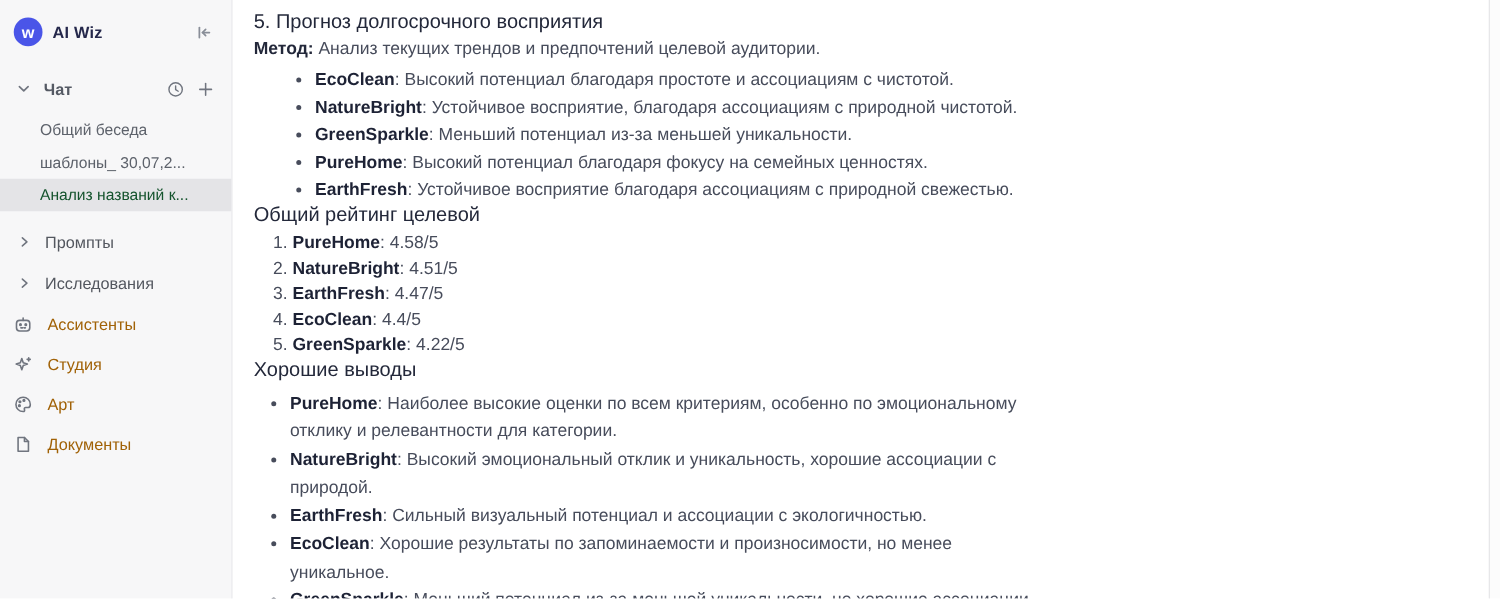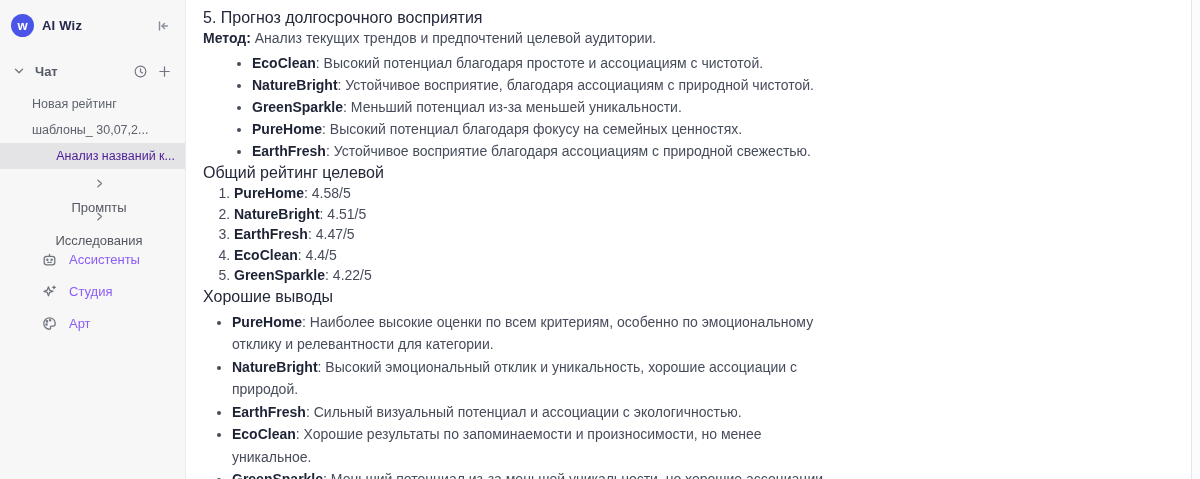--- a/index.html
+++ b/index.html
@@ -27,24 +27,24 @@
   .icon svg { display:block; }
   .collapse { cursor:pointer; color:#898e98; }
   .chat-head { display:flex; align-items:center; gap:9px; padding:0 13px 0 12px; height:24px; margin-bottom:8px; cursor:pointer; }
   .chat-head .lbl { flex:0 0 auto; color:#555a64;font-weight:bold; }
   .chat-head .spacer { flex:1; }
   .chat-list { margin-bottom:8px; }
   .chat-item {
     height:26px; line-height:26px; padding-left:32px; padding-right:10px;
     font-size:12.5px; color:#5d626b; white-space:nowrap; overflow:hidden; cursor:pointer;
   }
-  .chat-item.selected { background:#e4e4e7; color:#4c1d95;text-align:right; }
+  .chat-item.selected { background:#e4e4e7; color:#14532d; }
   .sb-row { display:flex; align-items:center; cursor:pointer; }
-  .sb-section { gap:10px; height:33px; padding-left:13px; color:#53575f;flex-direction:column; }
-  .sb-tool { gap:11px; height:32px; padding-left:10px; color:#8b5cf6;margin-left:31px; }
+  .sb-section { gap:10px; height:33px; padding-left:13px; color:#53575f; }
+  .sb-tool { gap:11px; height:32px; padding-left:10px; color:#a16207; }
   .sb-tool .icon { width:17px; }
   
   .content {
     flex:1; height:100%; padding:7px 26px 0 17px;
     color:#474c5b; font-size:14px; overflow:hidden;
   }
   .content h2 { font-size:16px; font-weight:400; color:#23283a; margin:0; line-height:21px; }
   .h-first { margin-bottom:12px; }
   .h-mid   { margin-top:13px; margin-bottom:13px; }
   .method  { margin:0; line-height:20px; }
@@ -99,21 +99,21 @@
       </span>
       <span class="icon">
         <svg width="15" height="15" viewBox="0 0 16 16" fill="none" stroke="currentColor" stroke-width="1.3" stroke-linecap="round">
           <line x1="8" y1="3" x2="8" y2="13"></line>
           <line x1="3" y1="8" x2="13" y2="8"></line>
         </svg>
       </span>
     </div>
 
     <div class="chat-list">
-      <div class="chat-item">Новая рейтинг</div>
+      <div class="chat-item">Общий беседа</div>
       <div class="chat-item">шаблоны_ 30,07,2...</div>
       <div class="chat-item selected">Анализ названий к...</div>
     </div>
 
     <div class="sb-row sb-section">
       <span class="icon">
         <svg width="13" height="13" viewBox="0 0 16 16" fill="none" stroke="currentColor" stroke-width="1.5" stroke-linecap="round" stroke-linejoin="round">
           <polyline points="6,4 10.5,8 6,12"></polyline>
         </svg>
       </span>
@@ -158,20 +158,29 @@
         <svg width="17" height="17" viewBox="0 0 16 16" fill="none" stroke="currentColor" stroke-width="1.2" stroke-linecap="round" stroke-linejoin="round">
           <path d="M8 2.6 a5.4 5.4 0 1 0 0 10.8 c1 0 1.3-0.7 1-1.4 c-0.3-0.8 0-1.6 1-1.6 h1.6 c1 0 1.8-0.9 1.8-2.4 C13.4 4.9 11 2.6 8 2.6 Z"></path>
           <circle cx="5.6" cy="6" r="0.6" fill="currentColor"></circle>
           <circle cx="8.6" cy="5" r="0.6" fill="currentColor"></circle>
           <circle cx="5.2" cy="9" r="0.6" fill="currentColor"></circle>
         </svg>
       </span>
       <span>Арт</span>
     </div>
 
+    <div class="sb-row sb-tool">
+      <span class="icon">
+        <svg width="17" height="17" viewBox="0 0 16 16" fill="none" stroke="currentColor" stroke-width="1.2" stroke-linecap="round" stroke-linejoin="round">
+          <path d="M4.2 2.8 h4.8 l3 3 v7.4 h-7.8 Z"></path>
+          <polyline points="9,2.8 9,5.8 12,5.8"></polyline>
+        </svg>
+      </span>
+      <span>Документы</span>
+    </div>
 
   </aside>
 
   <main class="content">
 
     <h2 class="h-first">5. Прогноз долгосрочного восприятия</h2>
 
     <p class="method"><strong>Метод:</strong><span> Анализ текущих трендов и предпочтений целевой аудитории.</span></p>
 
     <ul class="blist">

